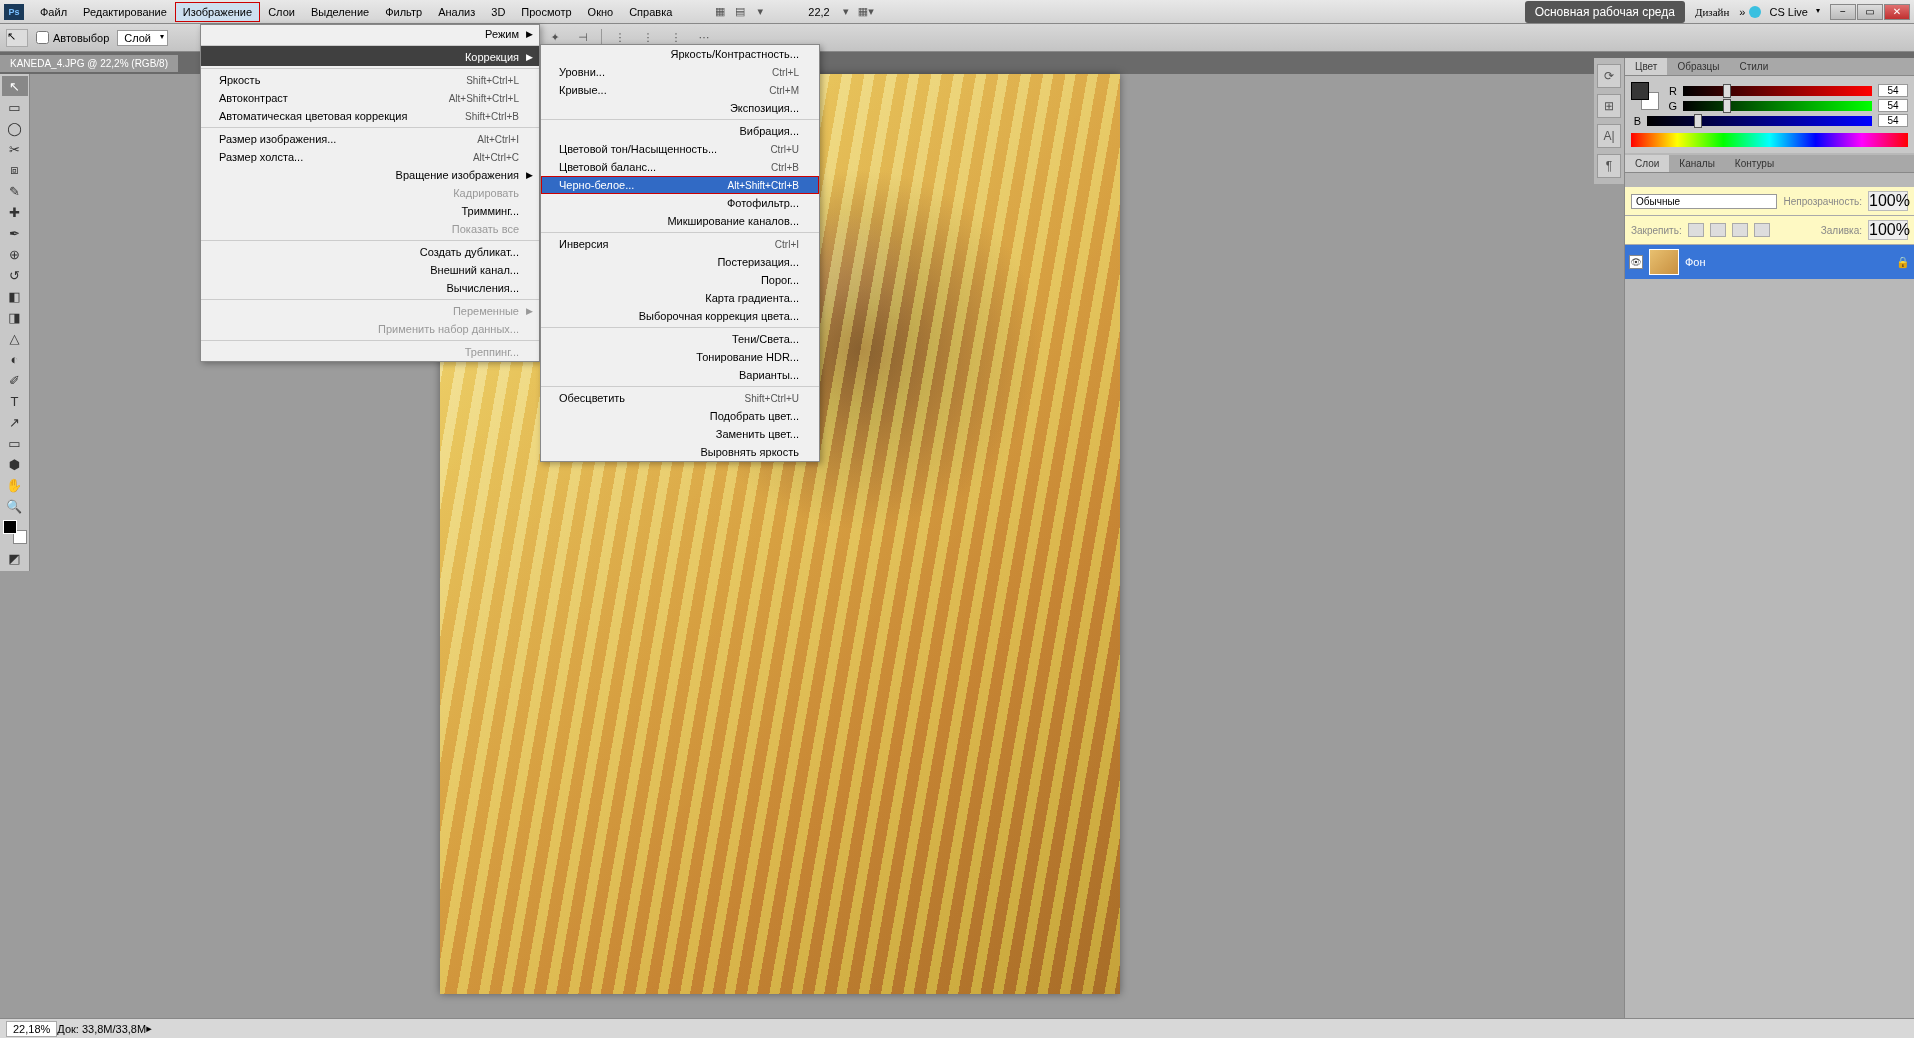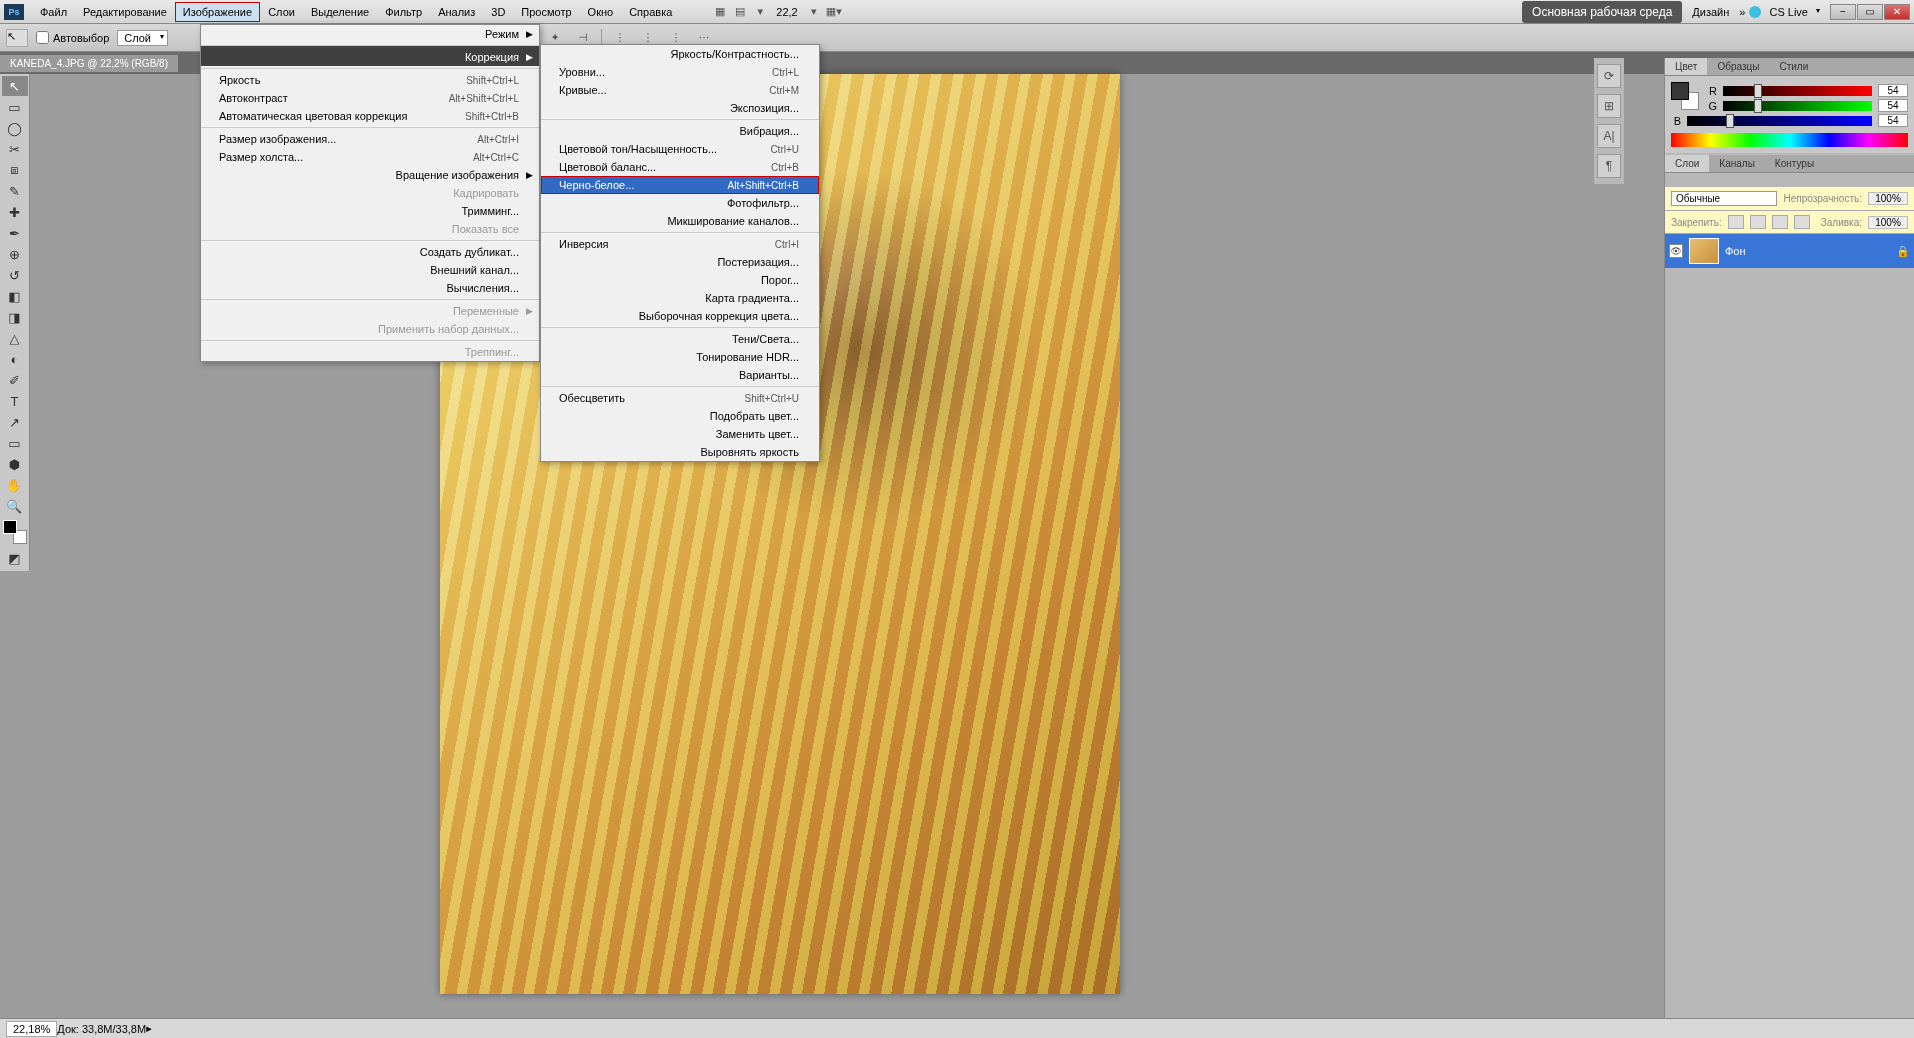--- a/index.html
+++ b/index.html
@@ -4,21 +4,21 @@
 <style>
 * { margin:0; padding:0; box-sizing:border-box; font-family:Tahoma,Arial,sans-serif; font-size:11px; user-select:none; }
 body { width:1914px; height:1038px; background:#b8b8b8; overflow:hidden; position:relative; }
 
 
 .menubar { height:24px; background:linear-gradient(#e8e8e8,#d4d4d4); border-bottom:1px solid #888; display:flex; align-items:center; padding:0 4px; }
 .ps-logo { width:20px; height:16px; background:#1a3a5a; color:#7ac0ff; font-weight:bold; font-size:9px; display:flex; align-items:center; justify-content:center; border-radius:0; margin-right:8px; }
 .menu-item { padding:4px 8px; cursor:default; }
 .menu-item.active { background:#cde0f0; border:1px solid #c00; padding:3px 7px; }
 .menubar-right { margin-left:auto; display:flex; align-items:center; gap:4px; }
-.zoom-box { padding:2px 6px; }
+.zoom-box { padding:2px 6px;margin-left:32px; }
 .pill-btn { background:#555; color:#fff; padding:4px 10px; border-radius:3px; font-size:12px; }
 .csive { display:flex; align-items:flex-start; gap:8px; }
 .csive-dot { width:12px; height:12px; border-radius:50%; background:#3ac0e0; }
 .win-btns { display:flex; gap:1px; margin-left:6px; }
 .win-btn { width:26px; height:16px; background:linear-gradient(#ddd,#bbb); border:1px solid #888; display:flex; align-items:center; justify-content:center; font-size:10px; }
 .win-btn.close { background:linear-gradient(#e07070,#c03030); color:#fff; }
 
 
 .optbar { height:28px; background:linear-gradient(#d8d8d8,#c4c4c4); border-bottom:1px solid #888; display:flex; align-items:center; padding:0 6px; gap:8px; }
 .opt-icon { width:22px; height:18px; background:#ddd; border:1px solid #aaa; }
@@ -44,21 +44,21 @@
 
 
 .toolbox { position:absolute; left:0; top:74px; width:30px; background:#c8c8c8; border-right:1px solid #888; padding:2px 0; }
 .tool { width:26px; height:20px; margin:0 auto 1px; display:flex; align-items:center; justify-content:center; color:#333; font-size:13px; }
 .tool.sel { background:#888; color:#fff; }
 .fgbg { width:24px; height:24px; margin:4px auto; position:relative; }
 .fgbg .fg { position:absolute; width:14px; height:14px; background:#000; border:1px solid #fff; top:0; left:0; }
 .fgbg .bg { position:absolute; width:14px; height:14px; background:#fff; border:1px solid #888; bottom:0; right:0; }
 
 
-.right { position:absolute; right:0; top:58px; width:250px; bottom:20px; background:#b8b8b8; border-left:1px solid #888; }
+.right { position:absolute; right:0; top:58px; width:290px; bottom:20px; background:#b8b8b8; border-left:1px solid #888; }
 .rtabs { display:flex; background:#a8a8a8; border-bottom:1px solid #888; }
 .rtab { padding:3px 10px; font-size:10px; color:#333; }
 .rtab.act { background:#d0d0d0; }
 .color-panel { background:#c8c8c8; padding:6px; }
 .swatch-pair { width:28px; height:28px; position:relative; float:left; margin-right:8px; }
 .swatch-pair .a { position:absolute; width:18px; height:18px; background:#363636; border:1px solid #000; }
 .swatch-pair .b { position:absolute; width:18px; height:18px; background:#fff; border:1px solid #888; right:0; bottom:0; }
 .slider-row { display:flex; align-items:center; gap:6px; margin:2px 0; }
 .slider-row .lab { width:10px; text-align:right; }
 .slider-row .track { flex:1; height:10px; position:relative; }
@@ -66,21 +66,21 @@
 .slider-row .track.g { background:linear-gradient(90deg,#000,#0f0); }
 .slider-row .track.b { background:linear-gradient(90deg,#000,#00f); }
 .slider-row .thumb { position:absolute; top:-2px; left:21%; width:8px; height:14px; background:#ddd; border:1px solid #555; }
 .slider-row .val { width:30px; background:#fff; border:1px solid #999; text-align:center; font-size:10px; }
 .hue-strip { height:14px; margin-top:6px; background:linear-gradient(90deg,#f00,#ff0,#0f0,#0ff,#00f,#f0f,#f00); clear:both; }
 
 .layers-panel { margin-top:14px; background:#fef9c3; }
 .lay-ctrl { display:flex; align-items:center; gap:6px; padding:4px 6px; border-bottom:1px solid #aaa; }
 .lay-drop { flex:1; background:#fff; border:1px solid #999; padding:1px 4px; font-size:10px; }
 .lay-lab { font-size:10px; color:#888; }
-.lay-val { width:40px; background:#eee; border:1px solid #bbb; font-size:10px; text-align:center; }
+.lay-val { width:40px; background:#eee; border:1px solid #bbb; font-size:16px; text-align:center; }
 .lay-ico { width:16px; height:14px; background:#ddd; border:1px solid #aaa; }
 .layer-row { display:flex; align-items:center; background:#3875d7; color:#fff; padding:4px; gap:6px; }
 .eye { width:14px; height:14px; background:#fff; border:1px solid #888; display:flex; align-items:center; justify-content:center; color:#333; font-size:9px; }
 .layer-thumb { width:30px; height:26px; background:linear-gradient(135deg,#e8c070,#c89040); border:1px solid #fff; }
 .layer-lock { margin-left:auto; font-size:11px; }
 
 
 .sidestrip { position:absolute; right:290px; top:58px; width:30px; background:#b8b8b8; }
 .sidestrip .ic { width:24px; height:24px; margin:6px auto; background:#d0d0d0; border:1px solid #999; display:flex; align-items:center; justify-content:center; font-size:12px; color:#555; }
 
@@ -119,21 +119,21 @@
   <div class="menu-item">Справка</div>
   <div style="width:30px"></div>
   <div class="opt-glyph">▦</div>
   <div class="opt-glyph">▤</div>
   <div class="opt-glyph">▾</div>
   <div class="zoom-box">22,2</div>
   <div class="opt-glyph">▾</div>
   <div class="opt-glyph">▦▾</div>
   <div class="menubar-right">
     <div class="pill-btn">Основная рабочая среда</div>
-    <div style="padding:0 6px;">Дизайн</div>
+    <div style="padding:0 6px;font-family:Liberation Serif, serif;">Дизайн</div>
     <div>»</div>
     <div class="csive">
         <span class="csive-dot"></span>
         <span>CS Live</span>
         <span style="font-size:8px;">▾</span>
       </div>
     <div class="win-btns">
       <div class="win-btn">−</div>
       <div class="win-btn">▭</div>
       <div class="win-btn close">✕</div>

